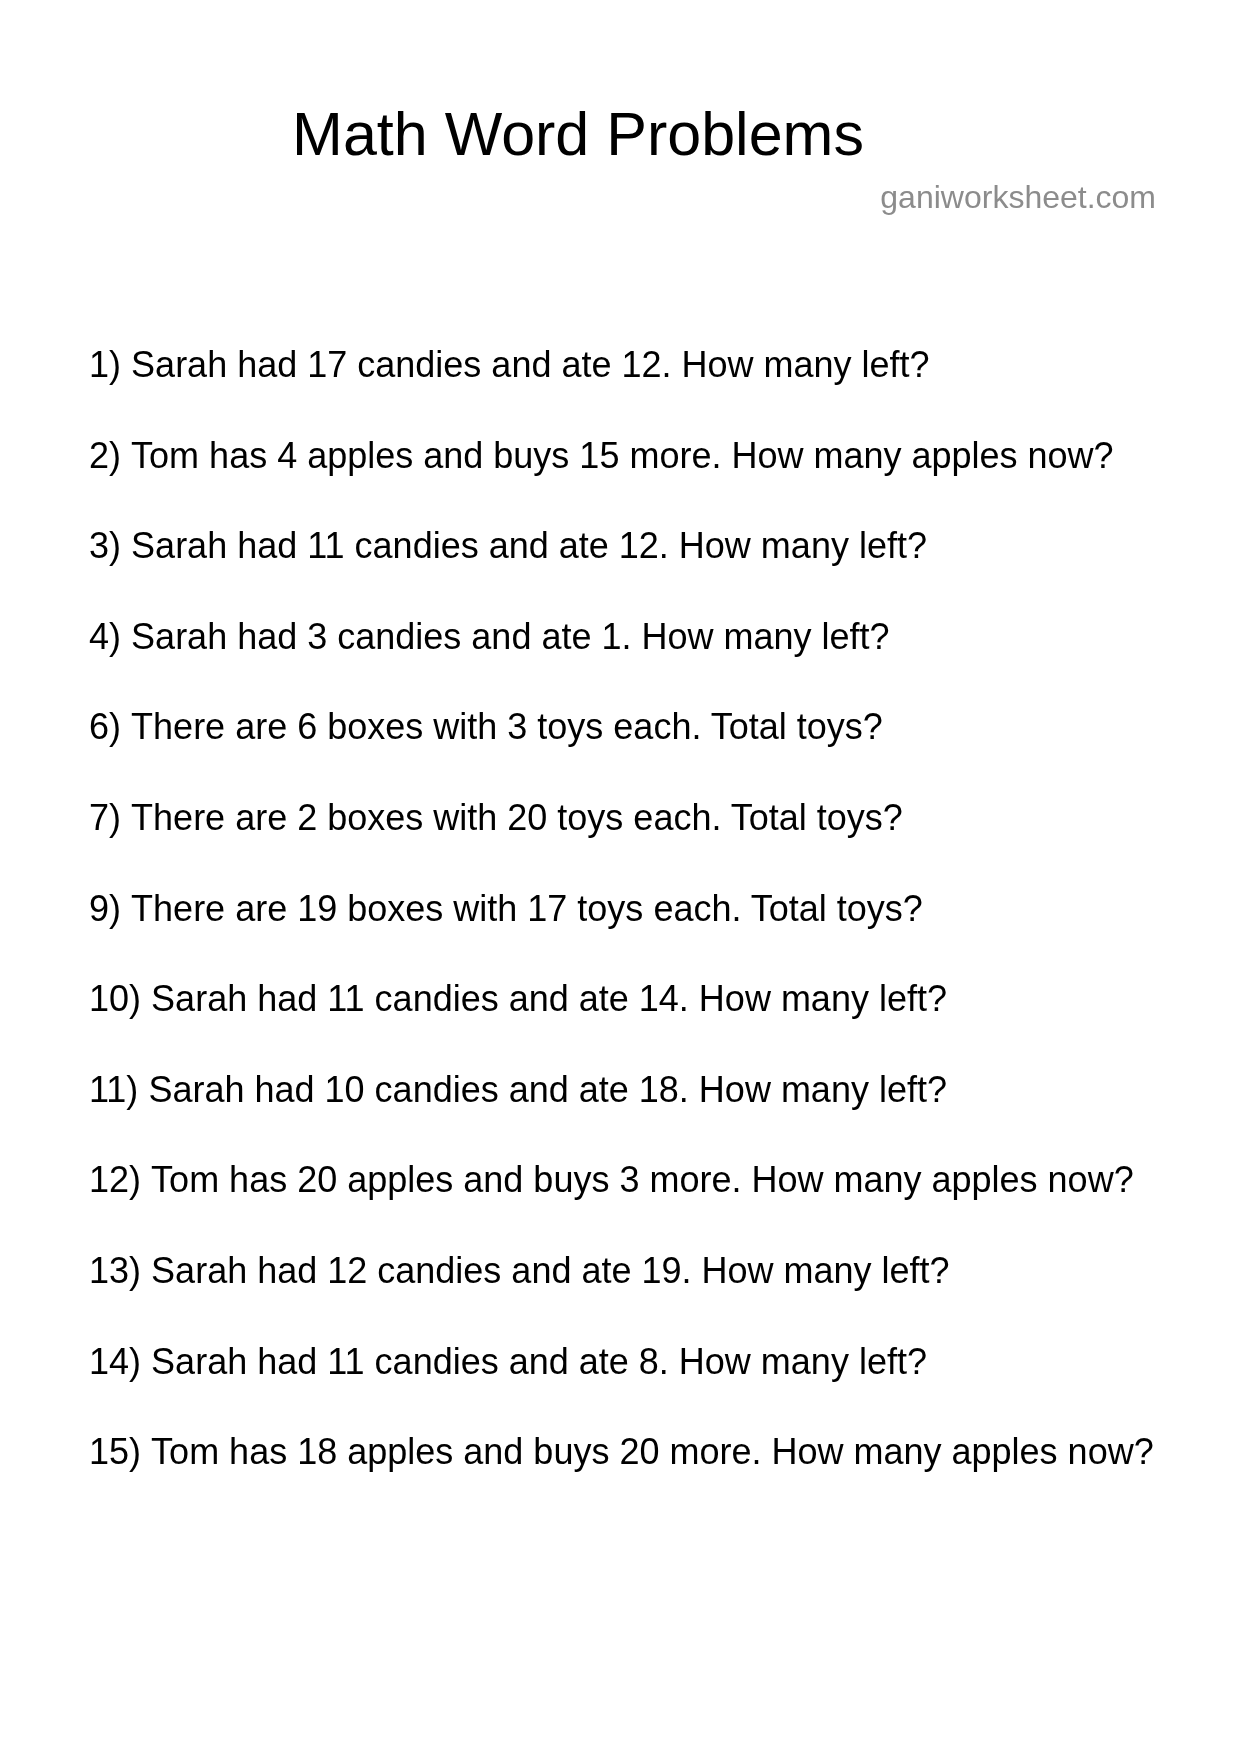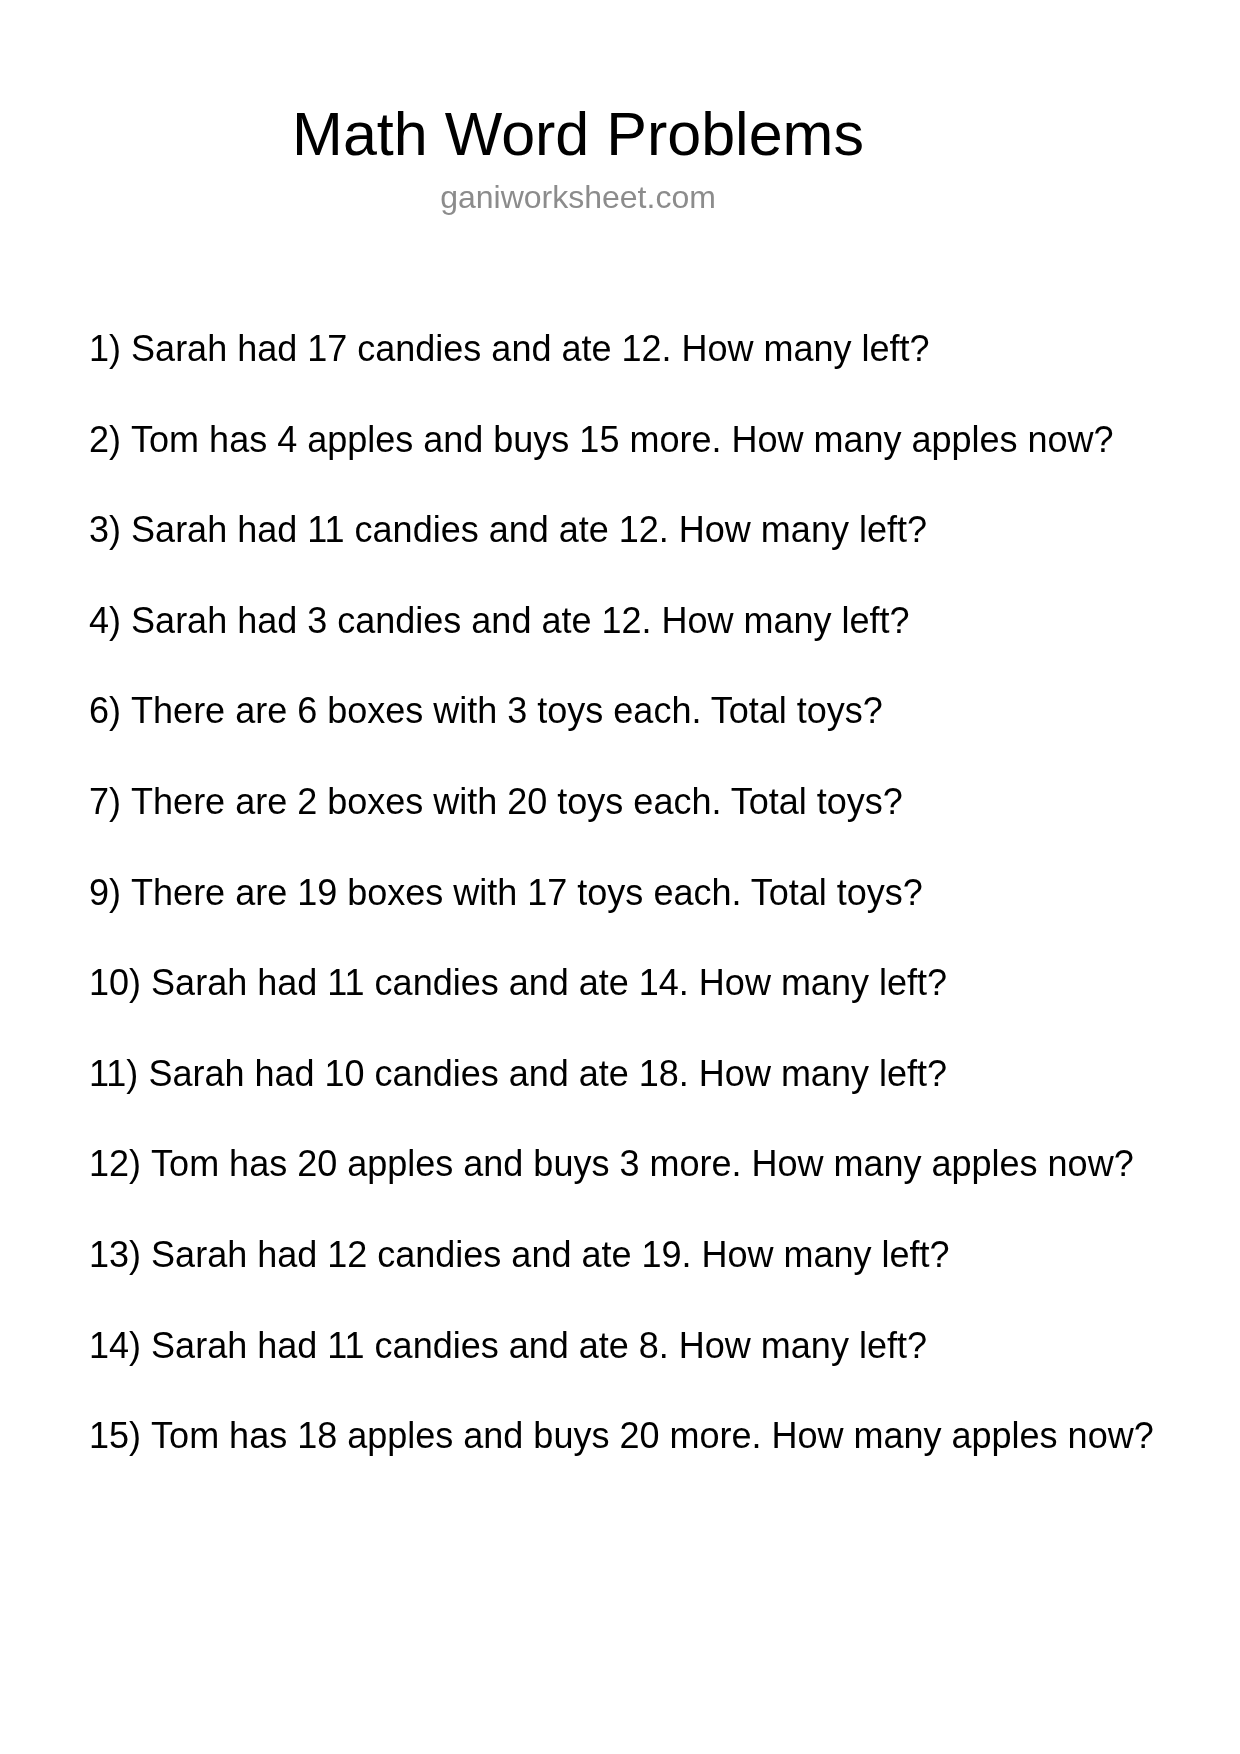--- a/index.html
+++ b/index.html
@@ -27,29 +27,29 @@
     font-weight: 400;
     line-height: 1;
     color: #000000;
     letter-spacing: 0;
   }
   .subtitle {
     position: absolute;
     top: 181px;
     left: 0;
     right: 0;
-    text-align: center;
+    text-align: right;
     font-size: 32px;
     font-weight: 400;
     line-height: 1;
     color: #8c8c8c;
   }
   .problems {
     position: absolute;
-    top: 304px;
+    top: 320px;
     left: 89px;
     right: 20px;
   }
   .problem {
     height: 90.6px;
     line-height: 90.6px;
     font-size: 36px;
     white-space: nowrap;
     color: #000000;
   }
@@ -60,21 +60,21 @@
 </head>
 <body>
 
 <div class="page">
   <h1 class="title">Math Word Problems</h1>
   <div class="subtitle">ganiworksheet.com</div>
   <main class="problems">
       <div class="problem"><span class="num">1)</span><span class="txt">Sarah had 17 candies and ate 12. How many left?</span></div>
       <div class="problem"><span class="num">2)</span><span class="txt">Tom has 4 apples and buys 15 more. How many apples now?</span></div>
       <div class="problem"><span class="num">3)</span><span class="txt">Sarah had 11 candies and ate 12. How many left?</span></div>
-      <div class="problem"><span class="num">4)</span><span class="txt">Sarah had 3 candies and ate 12. How many left?</span></div>
+      <div class="problem"><span class="num">4)</span><span class="txt">Sarah had 3 candies and ate 1. How many left?</span></div>
       <div class="problem"><span class="num">6)</span><span class="txt">There are 6 boxes with 3 toys each. Total toys?</span></div>
       <div class="problem"><span class="num">7)</span><span class="txt">There are 2 boxes with 20 toys each. Total toys?</span></div>
       <div class="problem"><span class="num">9)</span><span class="txt">There are 19 boxes with 17 toys each. Total toys?</span></div>
       <div class="problem"><span class="num">10)</span><span class="txt">Sarah had 11 candies and ate 14. How many left?</span></div>
       <div class="problem"><span class="num">11)</span><span class="txt">Sarah had 10 candies and ate 18. How many left?</span></div>
       <div class="problem"><span class="num">12)</span><span class="txt">Tom has 20 apples and buys 3 more. How many apples now?</span></div>
       <div class="problem"><span class="num">13)</span><span class="txt">Sarah had 12 candies and ate 19. How many left?</span></div>
       <div class="problem"><span class="num">14)</span><span class="txt">Sarah had 11 candies and ate 8. How many left?</span></div>
       <div class="problem"><span class="num">15)</span><span class="txt">Tom has 18 apples and buys 20 more. How many apples now?</span></div>
     </main>

